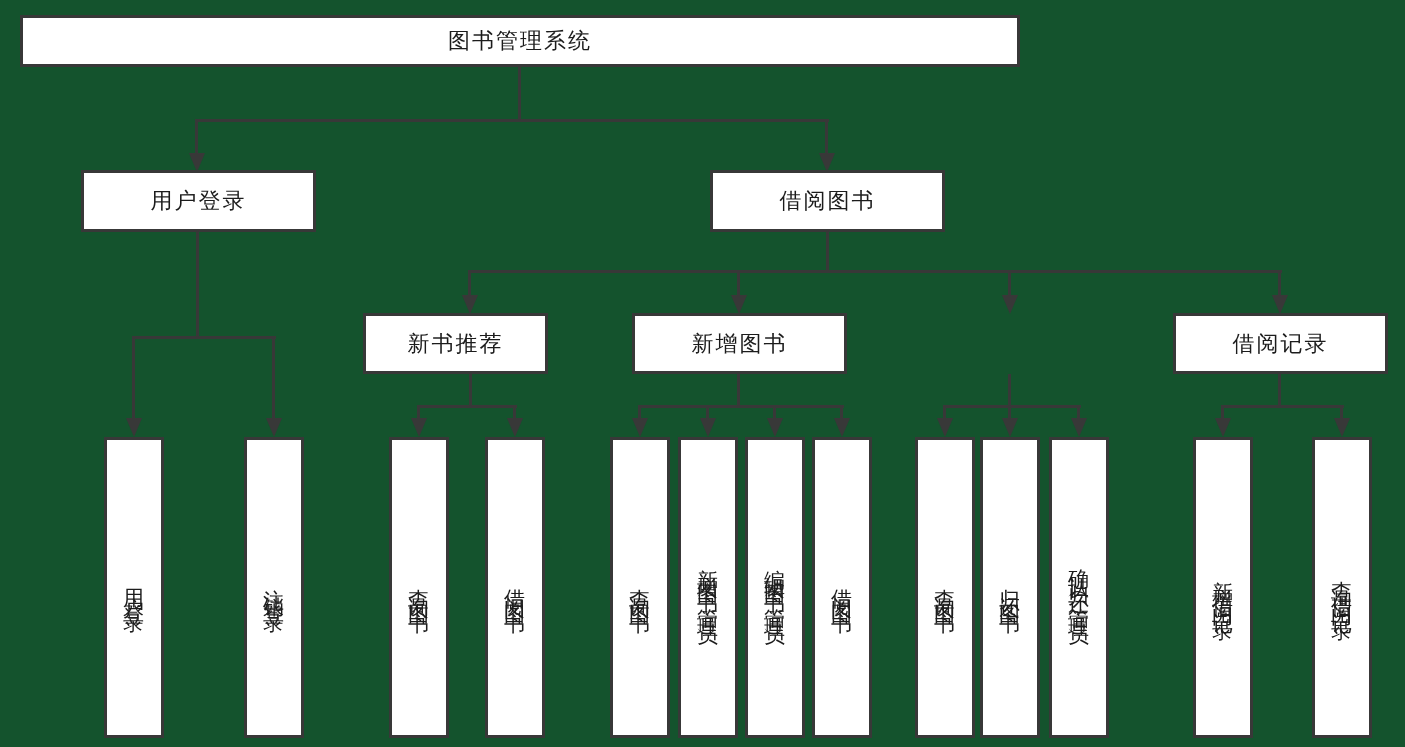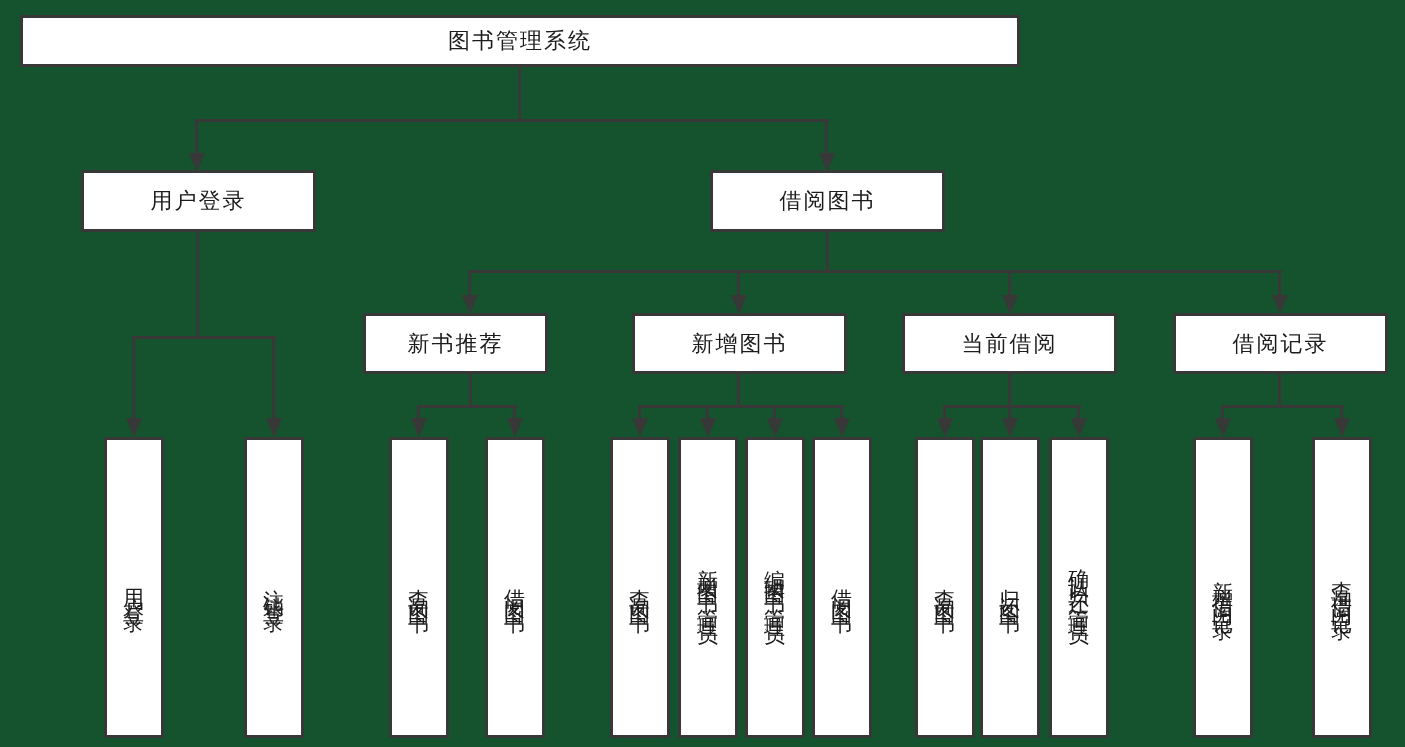--- a/index.html
+++ b/index.html
@@ -96,23 +96,20 @@
   <div class="arrow" style="left:731px;top:270px;height:44px"></div>
   <div class="arrow" style="left:1002px;top:270px;height:44px"></div>
   <div class="arrow" style="left:1272px;top:270px;height:44px"></div>
 
   <div class="box" style="left:363px;top:313px;width:185px;height:61px">
     <span>新书推荐</span>
   </div>
   <div class="box" style="left:632px;top:313px;width:215px;height:61px">
     <span>新增图书</span>
   </div>
-  <div class="box" style="left:902px;top:313px;width:215px;height:61px">
-    <span>当前借阅</span>
-  </div>
   <div class="box" style="left:1173px;top:313px;width:215px;height:61px">
     <span>借阅记录</span>
   </div>
 
   <div class="line v" style="left:469px;top:374px;height:34px"></div>
   <div class="line h" style="left:418px;top:405px;width:99px"></div>
   <div class="arrow" style="left:411px;top:405px;height:32px"></div>
   <div class="arrow" style="left:507px;top:405px;height:32px"></div>
 
   <div class="line v" style="left:737px;top:374px;height:34px"></div>

